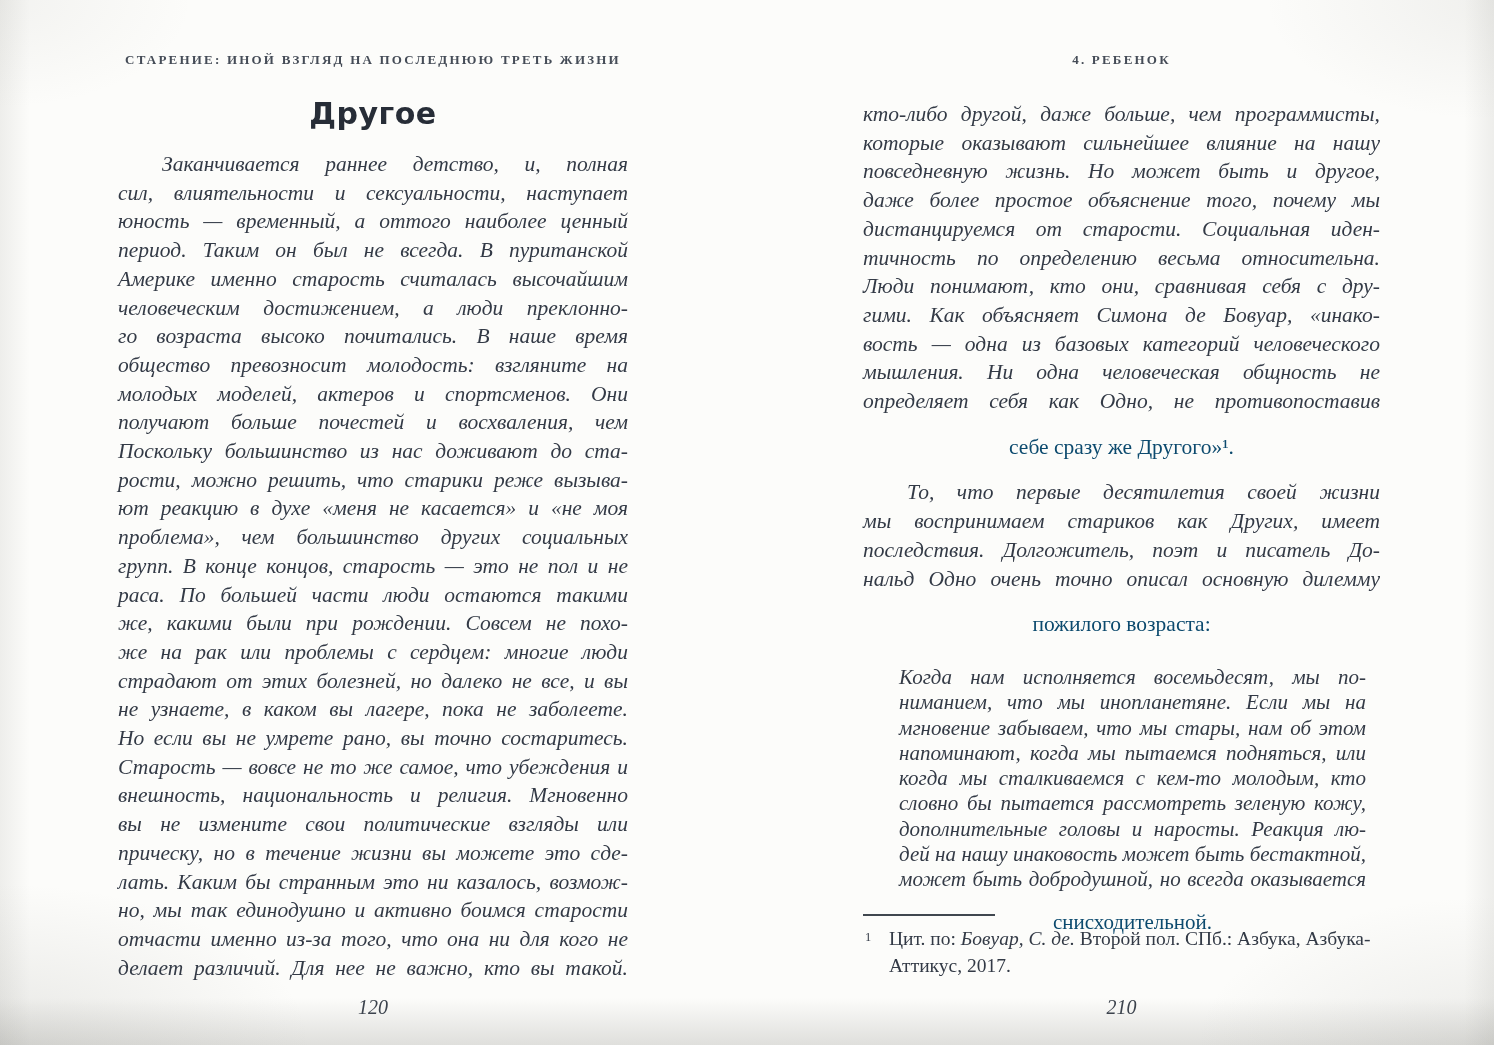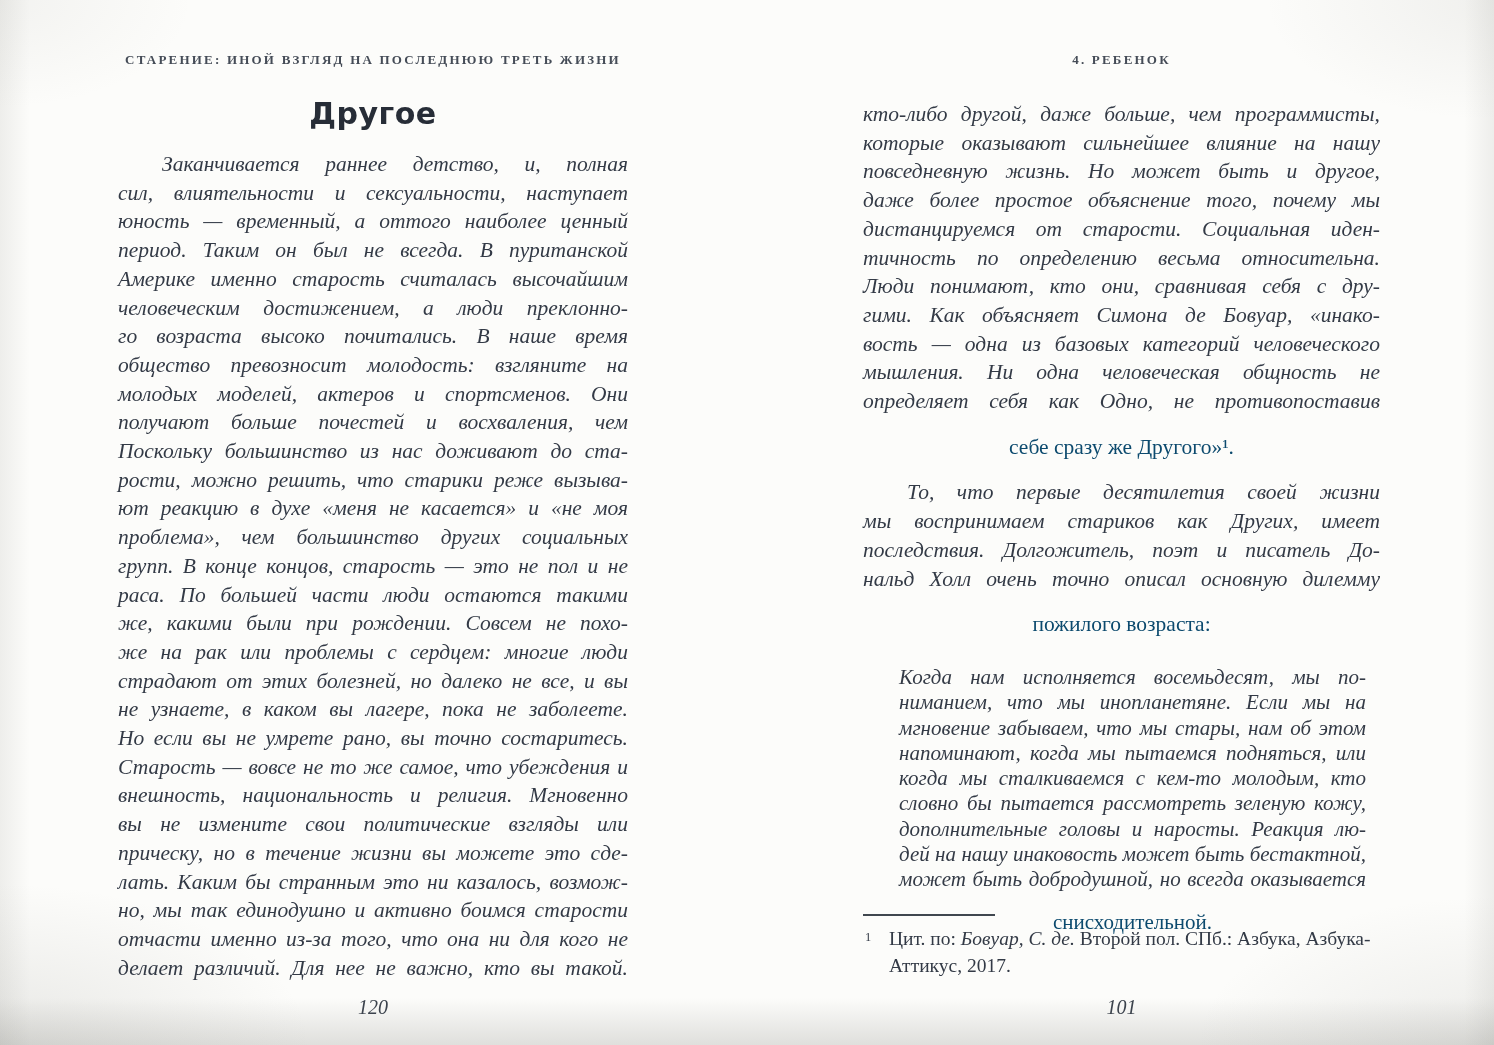--- a/index.html
+++ b/index.html
@@ -125,21 +125,21 @@
 Люди понимают, кто они, сравнивая себя с дру-
 гими. Как объясняет Симона де Бовуар, «инако-
 вость — одна из базовых категорий человеческого
 мышления. Ни одна человеческая общность не
 определяет себя как Одно, не противопоставив</p>
       <div class="last-line">себе сразу же Другого»¹.</div>
 
       <p class="book indent">То, что первые десятилетия своей жизни
 мы воспринимаем стариков как Других, имеет
 последствия. Долгожитель, поэт и писатель До-
-нальд Холл очень точно описал основную дилемму</p>
+нальд Одно очень точно описал основную дилемму</p>
       <div class="last-line">пожилого возраста:</div>
 
       <div class="quote">
         <p class="book">Когда нам исполняется восемьдесят, мы по-
 ниманием, что мы инопланетяне. Если мы на
 мгновение забываем, что мы стары, нам об этом
 напоминают, когда мы пытаемся подняться, или
 когда мы сталкиваемся с кем-то молодым, кто
 словно бы пытается рассмотреть зеленую кожу,
 дополнительные головы и наросты. Реакция лю-
@@ -149,16 +149,16 @@
       </div>
     </div>
 
     <div class="footnote">
       <div class="footnote-rule"></div>
       <div class="footnote-body">
         <span class="footnote-marker">1</span><span>Цит. по: </span><span class="fn-italic">Бовуар, С. де.</span><span> Второй пол. СПб.: Азбука, Азбука-Аттикус, 2017.</span>
       </div>
     </div>
 
-    <div class="page-number">101</div>
+    <div class="page-number">210</div>
   </div>
 
 </div>
 
 </body></html>

